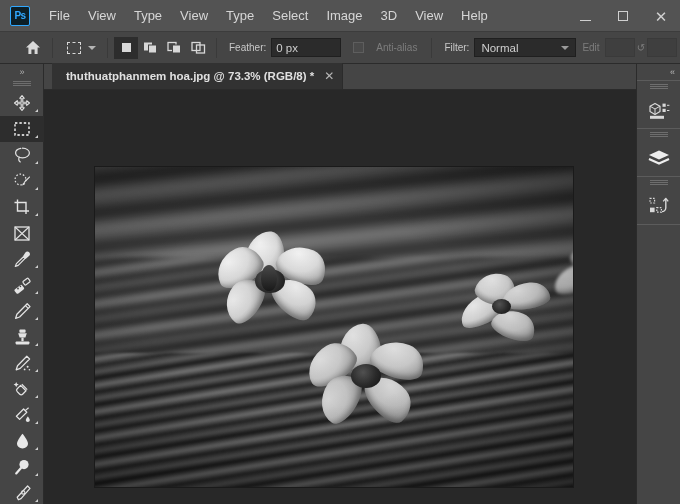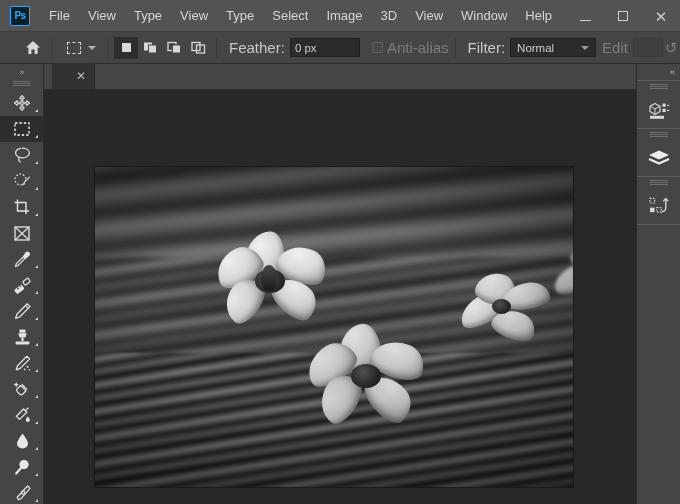--- a/index.html
+++ b/index.html
@@ -94,21 +94,21 @@
     border-right: 4px solid transparent;
     border-top: 4px solid #b4b4b4;
   }
   .selmodes { display: flex; align-items: center; flex: 0 0 auto; }
   .selmode {
     width: 24px; height: 22px;
     display: flex; align-items: center; justify-content: center;
   }
   .selmode.active { background: #2d2d2d; }
   .ob-label {
-    color: #c8c8c8; font-size: 15px;
+    color: #c8c8c8; font-size: 10px;
     margin-left: 6px; margin-right: 5px;
     white-space: nowrap; flex: 0 0 auto;
   }
   .ob-label.dim { color: #7d7d7d; }
   .ob-input {
     background: #2b2b2b;
     border: 1px solid #1f1f1f;
     color: #cfcfcf;
     font-size: 11.5px;
     font-family: "Liberation Sans", sans-serif;
@@ -124,21 +124,21 @@
   .checkbox {
     width: 11px; height: 11px;
     background: #4a4a4a;
     border: 1px solid #5e5e5e;
     margin-right: 4px;
   }
   .ob-select {
     position: relative;
     background: #2b2b2b;
     border: 1px solid #1f1f1f;
-    height: 19px; width: 86px;
+    height: 19px; width: 102px;
     color: #cfcfcf; font-size: 11.5px;
     display: flex; align-items: center;
     padding-left: 6px;
     flex: 0 0 auto;
   }
   .ob-select .caret {
     position: absolute; right: 6px; top: 7px;
     margin: 0;
     border-top-color: #9a9a9a;
   }
@@ -331,21 +331,20 @@
     <div id="ps-logo">Ps</div>
     <div class="menu-item">File</div>
     <div class="menu-item">View</div>
     <div class="menu-item">Type</div>
     <div class="menu-item">View</div>
     <div class="menu-item">Type</div>
     <div class="menu-item">Select</div>
     <div class="menu-item">Image</div>
     <div class="menu-item">3D</div>
     <div class="menu-item">View</div>
-    <div class="menu-item">Window</div>
     <div class="menu-item">Help</div>
 
     <div id="win-controls">
       <div class="win-btn">
         <div class="wc-min"></div>
       </div>
       <div class="win-btn">
         <div class="wc-max"></div>
       </div>
       <div class="win-btn close">
@@ -399,21 +398,21 @@
       </div>
     </div>
 
     <div class="ob-sep"></div>
 
     <span class="ob-label">Feather:</span>
     <input id="feather-input" class="ob-input" type="text" value="0 px" style="">
 
     <div class="ob-check">
       <span class="checkbox"></span>
-      <span class="ob-label dim" style="margin:0">Anti-alias</span>
+      <span class="ob-label dim" style="margin:8px">Anti-alias</span>
     </div>
 
     <div class="ob-sep"></div>
 
     <span class="ob-label">Filter:</span>
     <div class="ob-select">
       <span>Normal</span>
       <span class="caret"></span>
     </div>
 
@@ -569,20 +568,21 @@
           <circle cx="10.2" cy="8.4" r="1.7" fill="none" stroke="#e3e3e3" stroke-width="1.1"></circle>
         </svg>
         <span class="tool-corner"></span>
       </div>
 
     </div>
   </div>
 
   <div id="tabbar">
     <div id="doc-tab">
+      <span id="doc-tab-title">thuthuatphanmem hoa.jpg @ 73.3% (RGB/8) *</span>
       <span id="doc-tab-close">✕</span>
     </div>
   </div>
 
   <div id="canvas-area">
     <div id="photo-frame">
       <div id="photo">
 
         <div class="bg-layer" id="bark-far"></div>
         <div class="bg-layer" id="bark-mid"></div>

